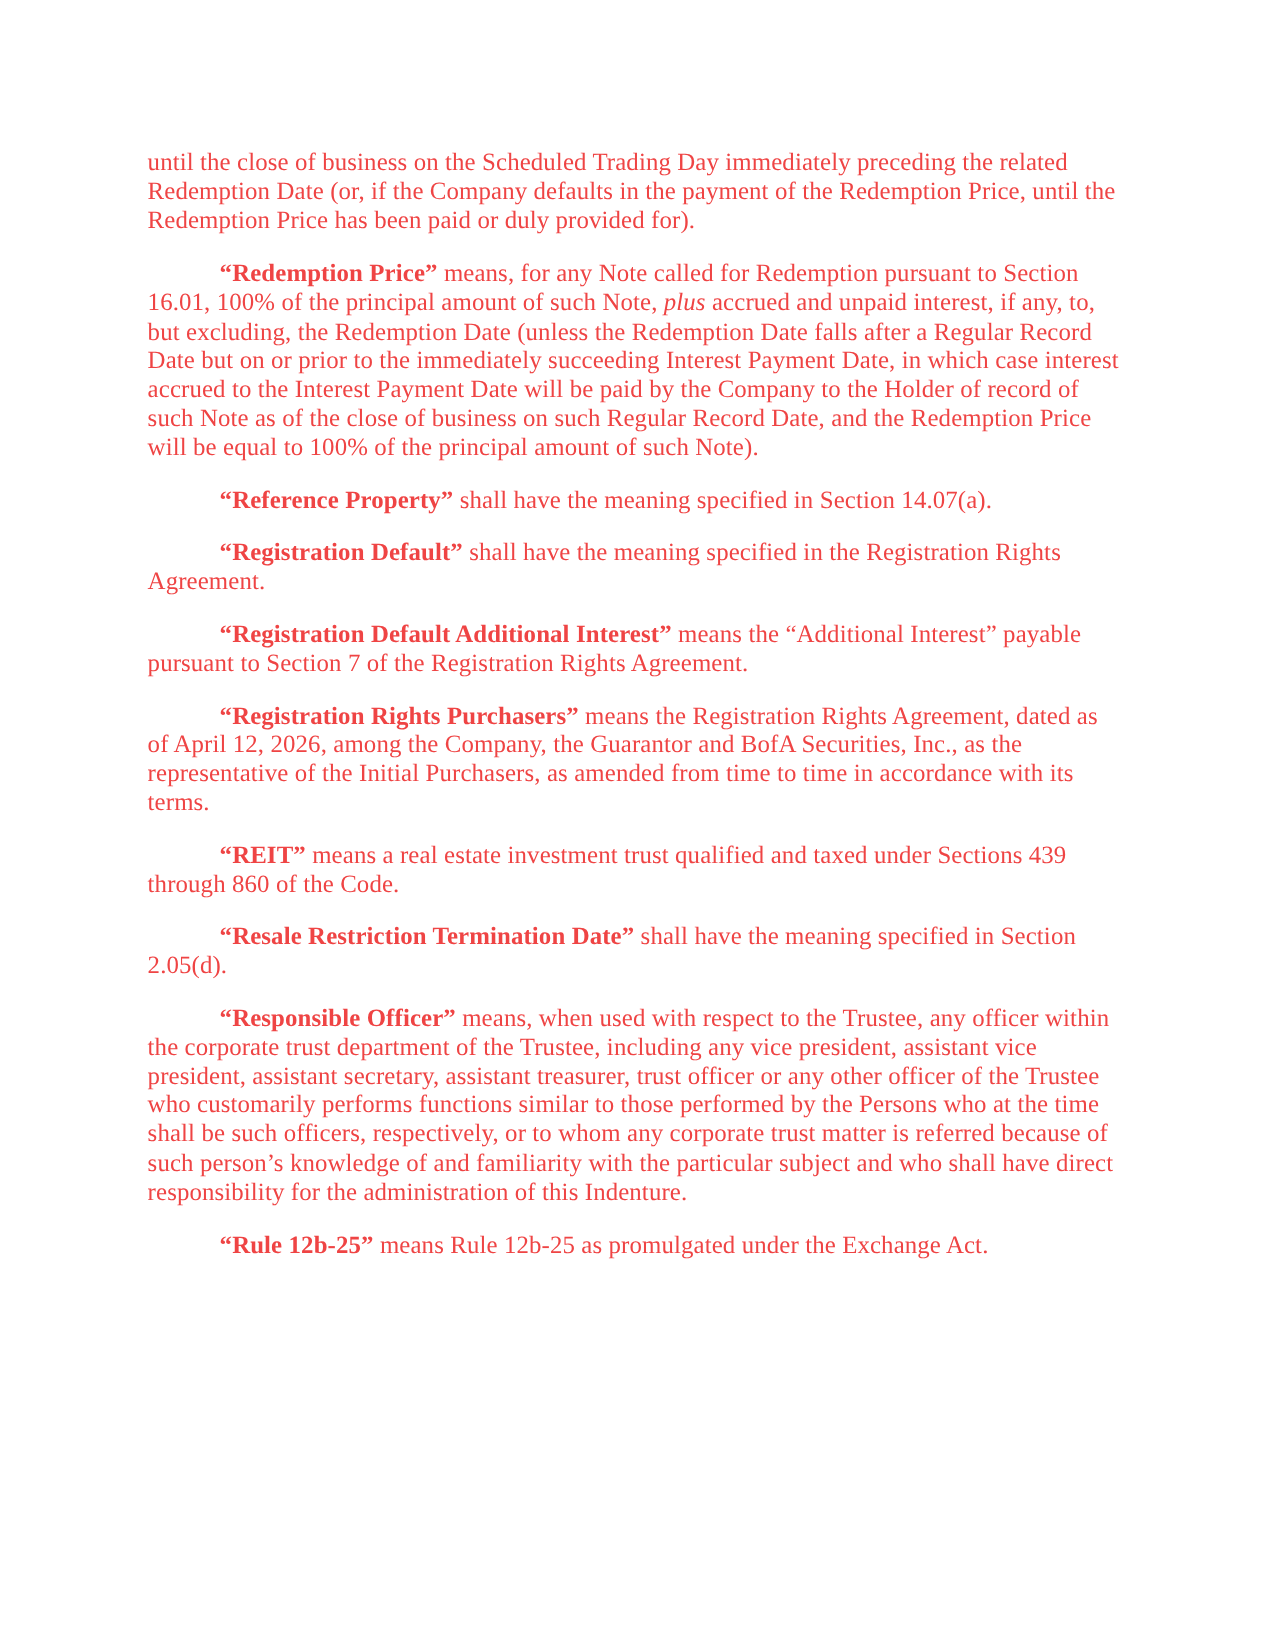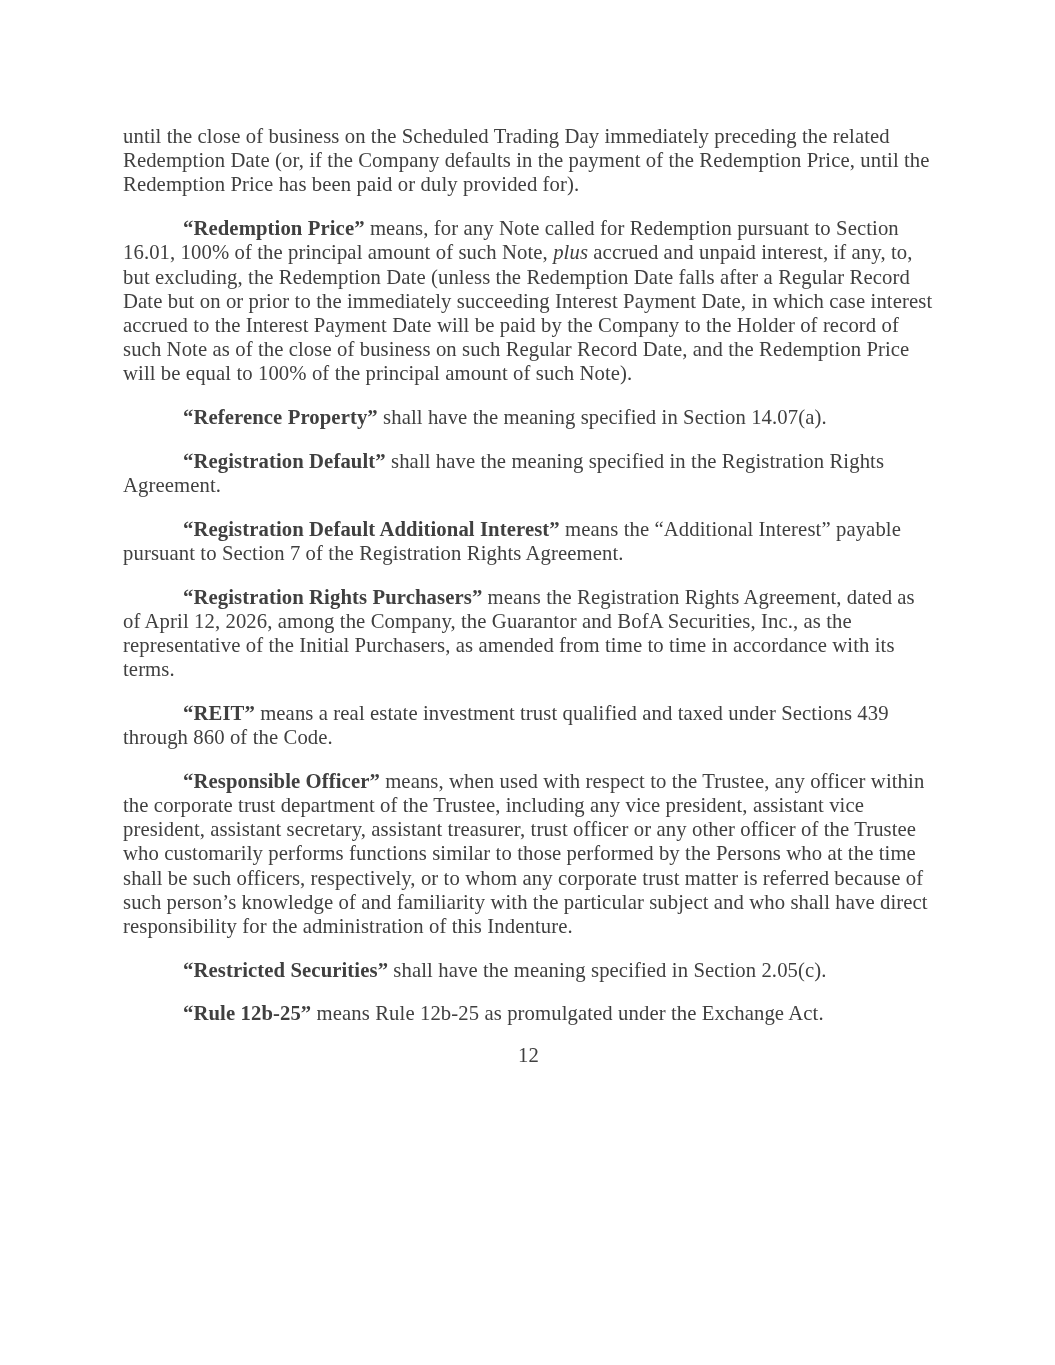--- a/index.html
+++ b/index.html
@@ -7,21 +7,21 @@
     padding: 0;
     background: #ffffff;
   }
   .page {
     position: relative;
     width: 1055px;
     height: 1365px;
     background: #ffffff;
     overflow: hidden;
     font-family: "Liberation Serif", "DejaVu Serif", serif;
-    color: #404040;
+    color: #ef4444;
   }
   .doc-body {
     position: absolute;
     left: 123px;
     top: 124px;
     width: 811px;
     font-size: 20.7px;
     line-height: 24.2px;
     text-align: left;
     letter-spacing: 0.1px;
@@ -51,19 +51,18 @@
 <div class="page">
   <div class="doc-body">
     <div id="paragraphs">
         <p class="para"><span class="normal">until the close of business on the Scheduled Trading Day immediately preceding the related Redemption Date (or, if the Company defaults in the payment of the Redemption Price, until the Redemption Price has been paid or duly provided for).</span></p>
         <p class="para indent"><span class="bold">“Redemption Price”</span><span class="normal"> means, for any Note called for Redemption pursuant to Section 16.01, 100% of the principal amount of such Note, </span><span class="italic">plus</span><span class="normal"> accrued and unpaid interest, if any, to, but excluding, the Redemption Date (unless the Redemption Date falls after a Regular Record Date but on or prior to the immediately succeeding Interest Payment Date, in which case interest accrued to the Interest Payment Date will be paid by the Company to the Holder of record of such Note as of the close of business on such Regular Record Date, and the Redemption Price will be equal to 100% of the principal amount of such Note).</span></p>
         <p class="para indent"><span class="bold">“Reference Property”</span><span class="normal"> shall have the meaning specified in Section 14.07(a).</span></p>
         <p class="para indent"><span class="bold">“Registration Default”</span><span class="normal"> shall have the meaning specified in the Registration Rights Agreement.</span></p>
         <p class="para indent"><span class="bold">“Registration Default Additional Interest”</span><span class="normal"> means the “Additional Interest” payable pursuant to Section 7 of the Registration Rights Agreement.</span></p>
         <p class="para indent"><span class="bold">“Registration Rights Purchasers”</span><span class="normal"> means the Registration Rights Agreement, dated as of April 12, 2026, among the Company, the Guarantor and BofA Securities, Inc., as the representative of the Initial Purchasers, as amended from time to time in accordance with its terms.</span></p>
         <p class="para indent"><span class="bold">“REIT”</span><span class="normal"> means a real estate investment trust qualified and taxed under Sections 439 through 860 of the Code.</span></p>
+        <p class="para indent"><span class="bold">“Resale Restriction Termination Date”</span><span class="normal"> shall have the meaning specified in Section 2.05(d).</span></p>
         <p class="para indent"><span class="bold">“Responsible Officer”</span><span class="normal"> means, when used with respect to the Trustee, any officer within the corporate trust department of the Trustee, including any vice president, assistant vice president, assistant secretary, assistant treasurer, trust officer or any other officer of the Trustee who customarily performs functions similar to those performed by the Persons who at the time shall be such officers, respectively, or to whom any corporate trust matter is referred because of such person’s knowledge of and familiarity with the particular subject and who shall have direct responsibility for the administration of this Indenture.</span></p>
-        <p class="para indent"><span class="bold">“Restricted Securities”</span><span class="normal"> shall have the meaning specified in Section 2.05(c).</span></p>
         <p class="para indent"><span class="bold">“Rule 12b-25”</span><span class="normal"> means Rule 12b-25 as promulgated under the Exchange Act.</span></p>
       </div>
-    <div class="page-footer">12</div>
   </div>
 </div>
 
 </body></html>

